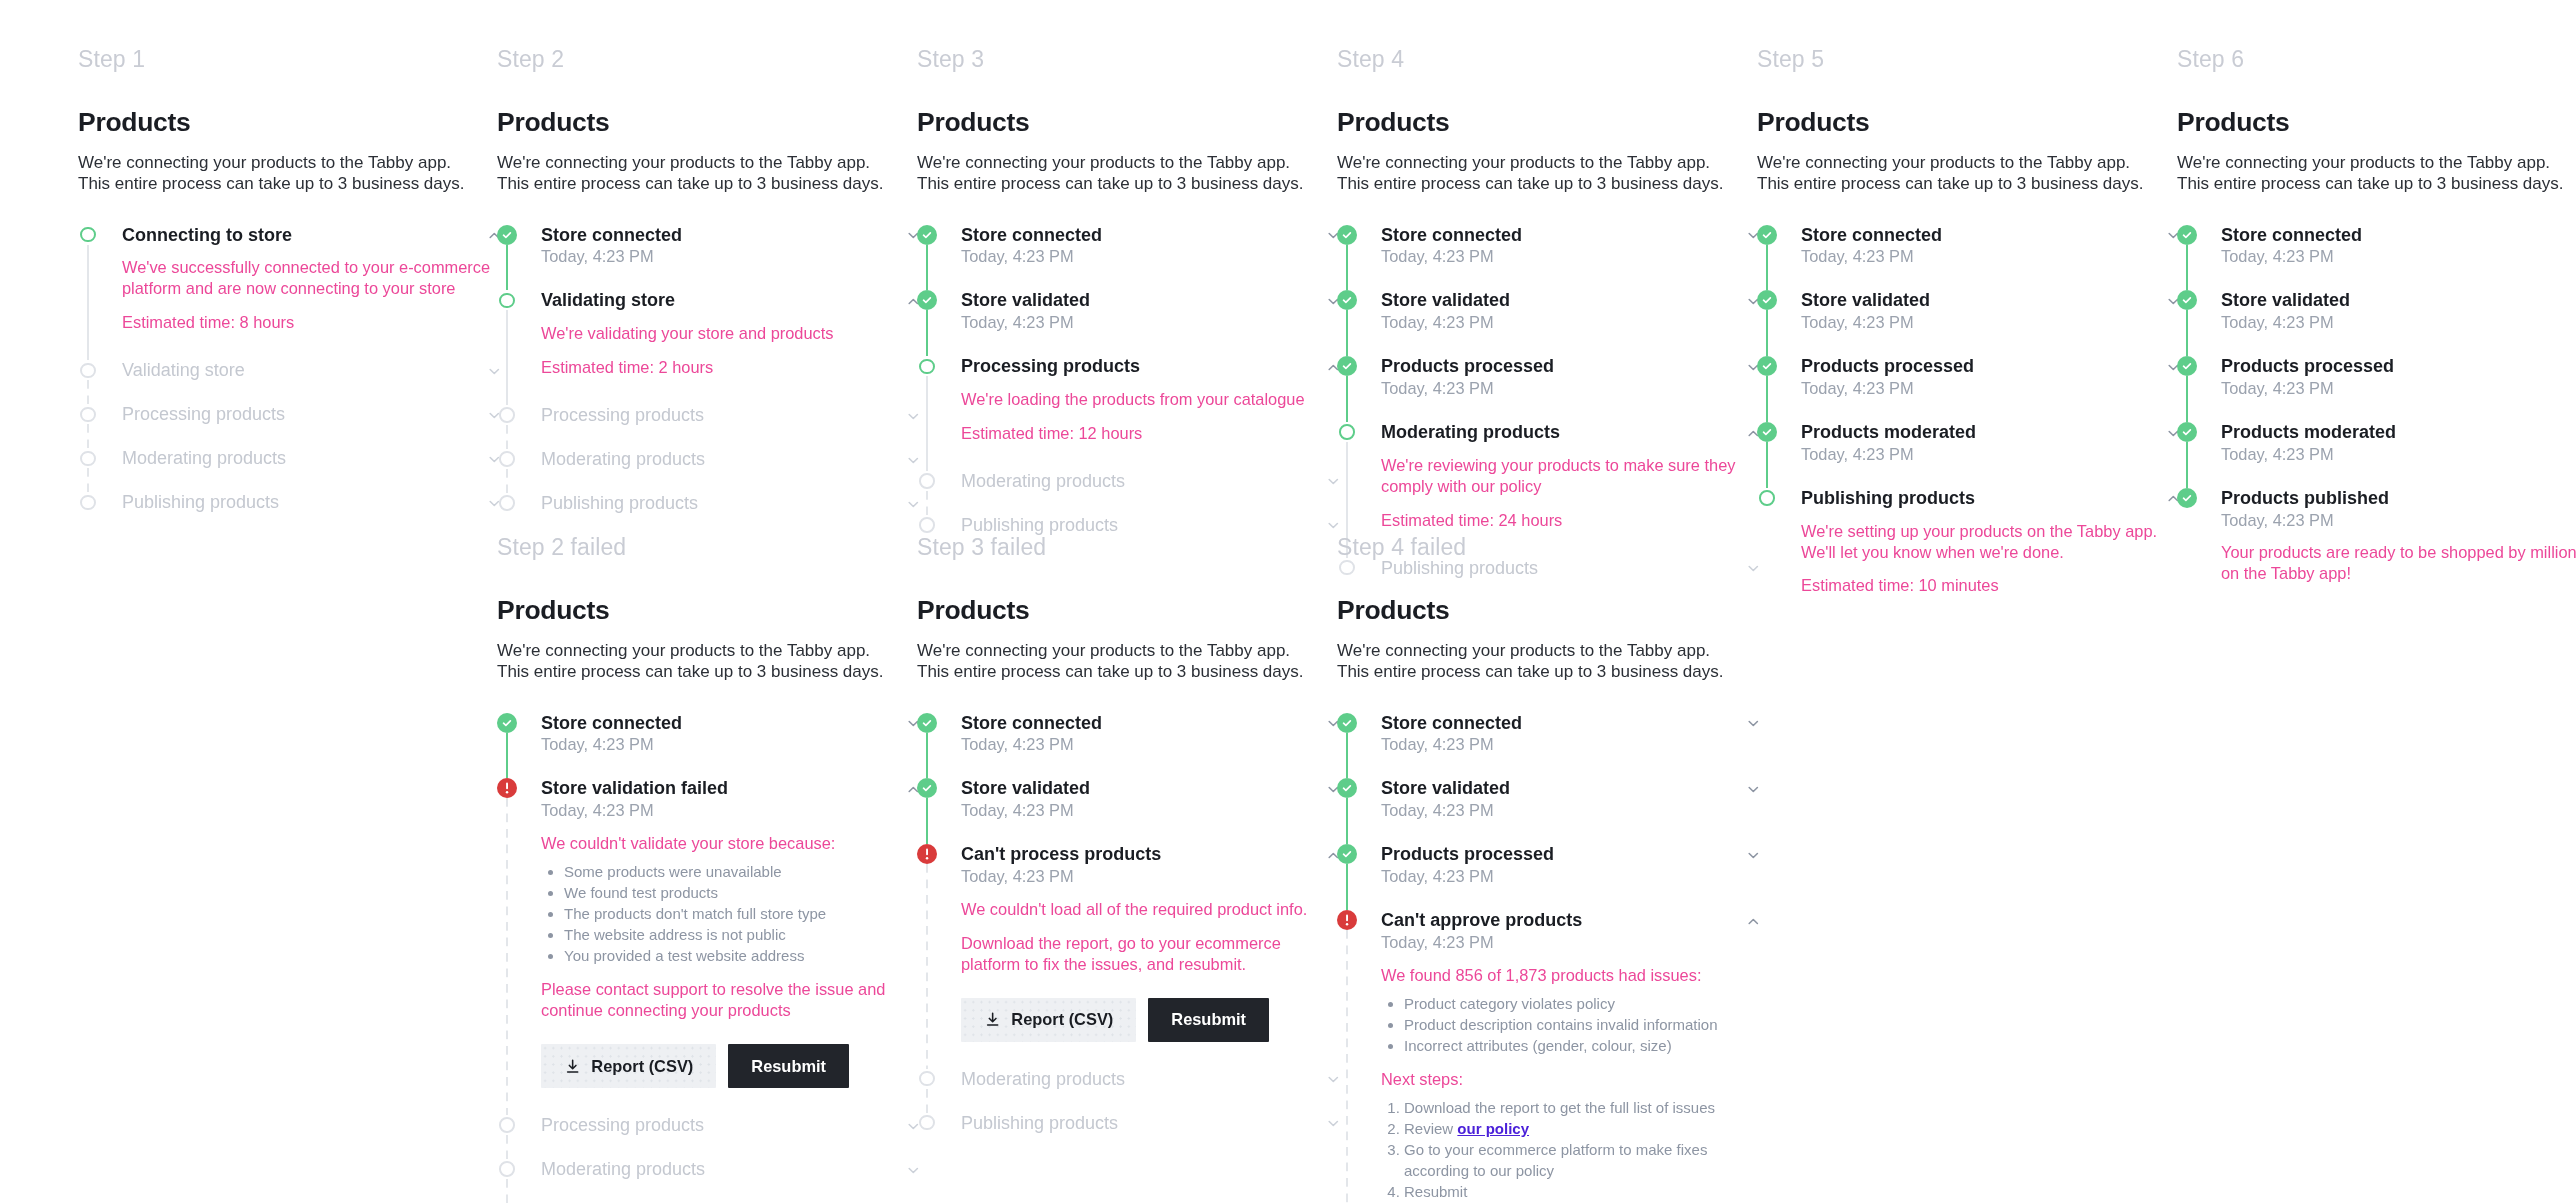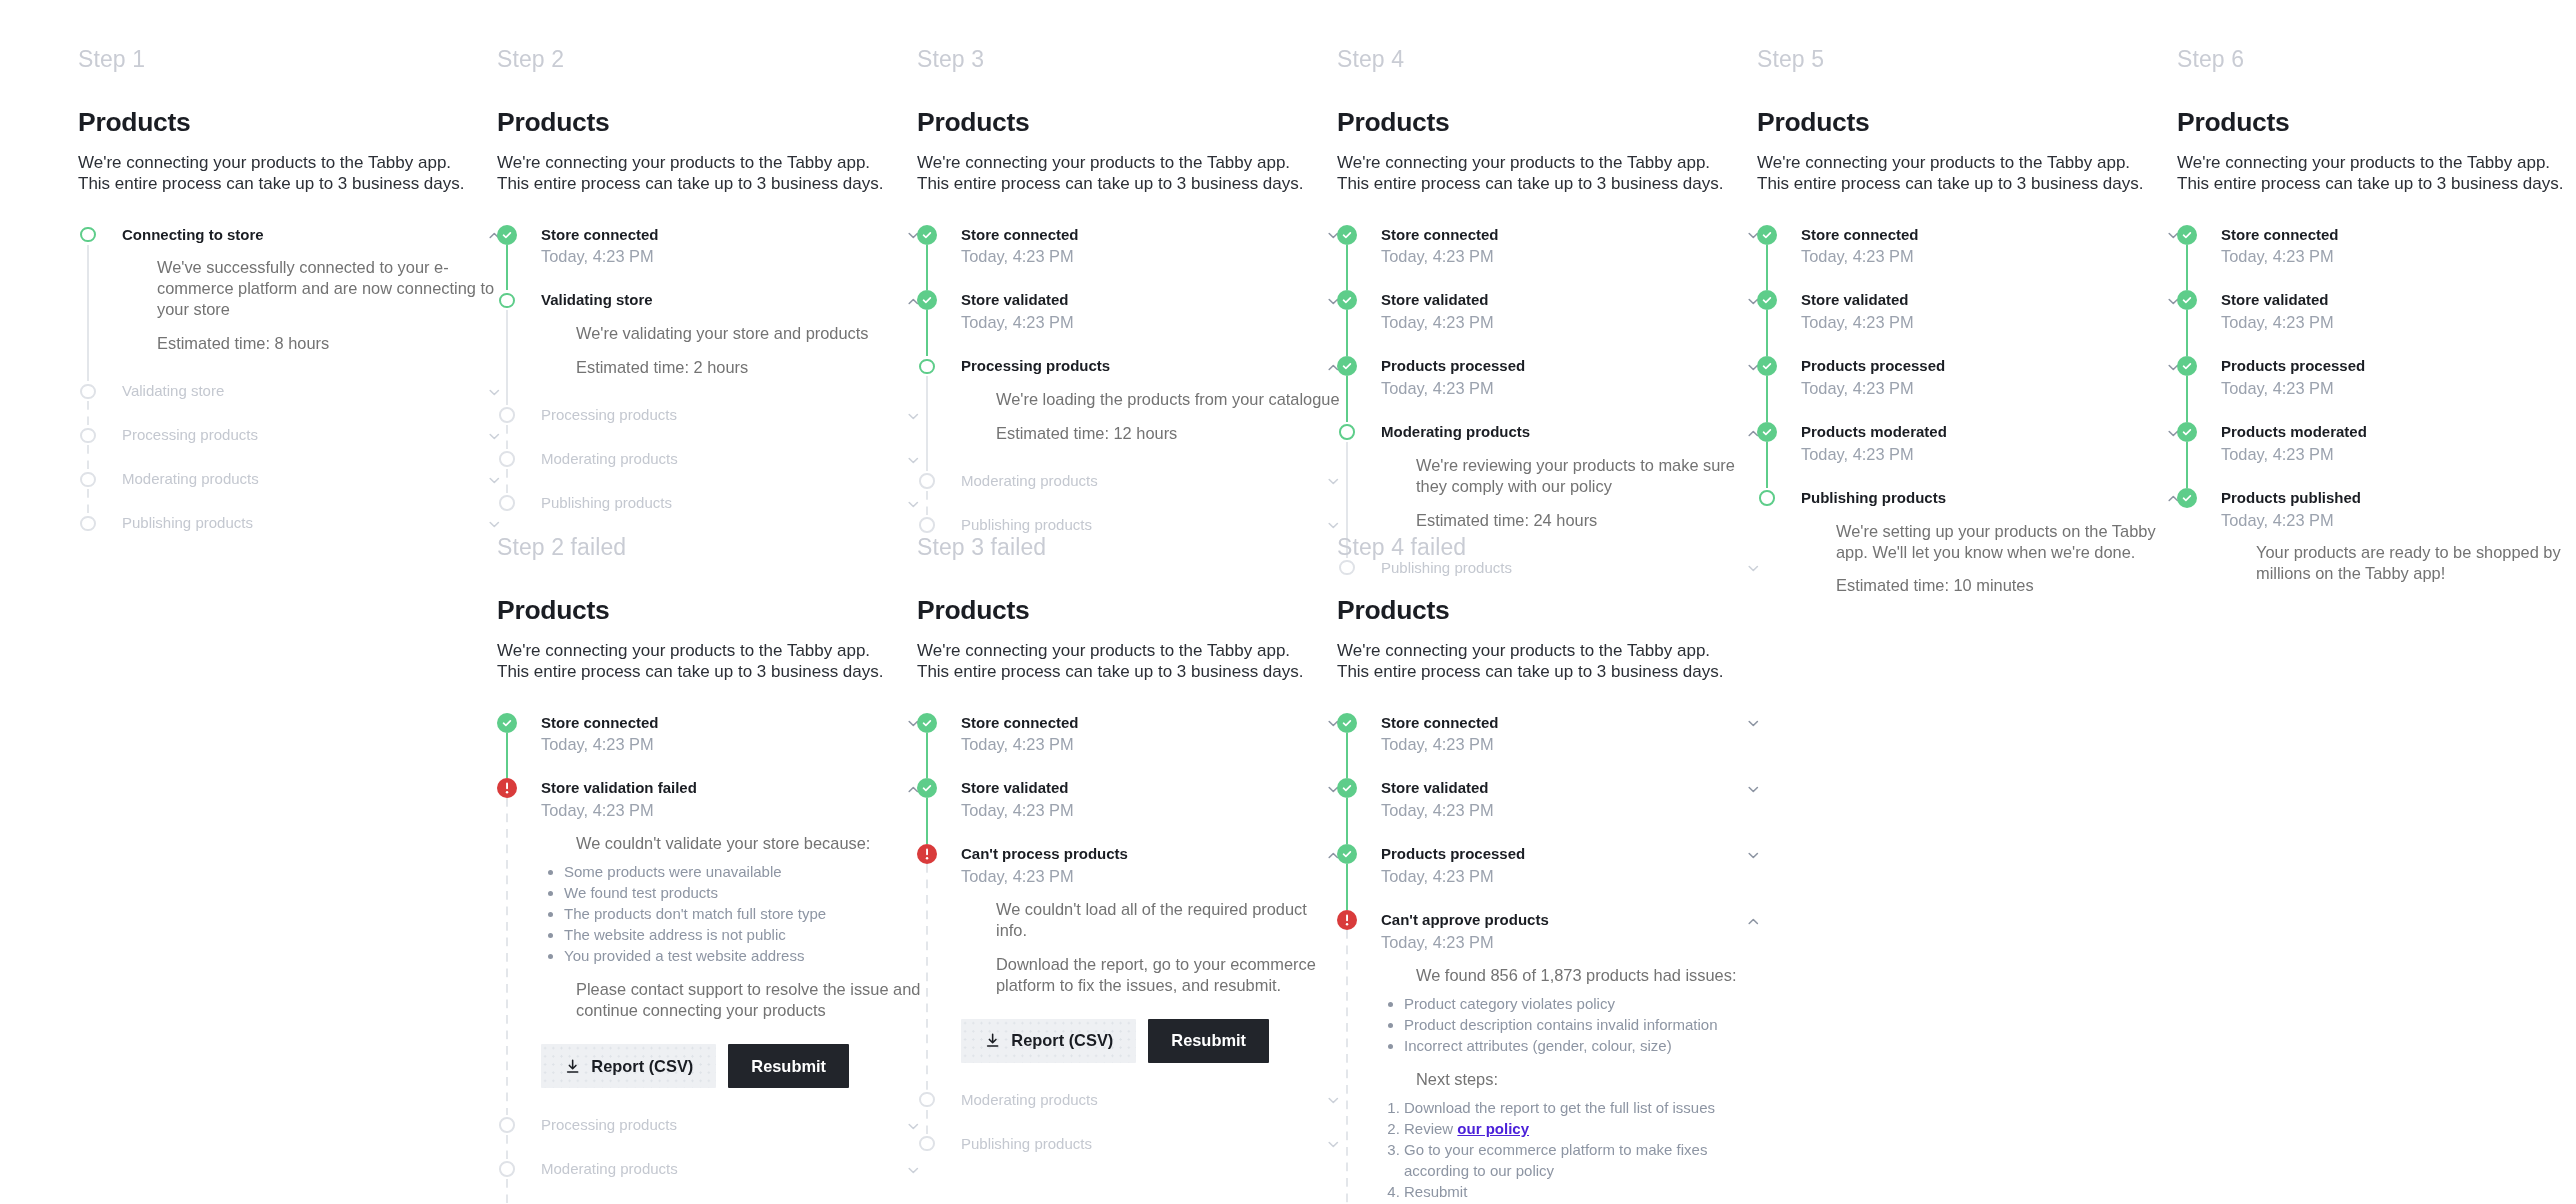--- a/index.html
+++ b/index.html
@@ -69,34 +69,34 @@
   }
   .dot-check svg { width: 12px; height: 12px; display: block; }
   .dot-error {
     width: 20px; height: 20px; border-radius: 50%;
     background: #d93b3b; display: flex; align-items: center; justify-content: center;
   }
   .dot-error svg { width: 20px; height: 20px; display: block; }
 
   .tl-head { display: flex; align-items: flex-start; justify-content: space-between; }
   .tl-name {
-    font-size: 15px; font-weight: 700; color: #1a1d23; line-height: 20px;
+    font-size: 18px; font-weight: 700; color: #1a1d23; line-height: 20px;
   }
   .tl-item.muted .tl-name { font-weight: 400; color: #c4c8d0; }
   .tl-time { font-size: 16.4px; color: #9ba2ae; line-height: 20px; margin-top: 1.8px; }
   .chev {
     width: 18px; height: 18px; flex: 0 0 18px; margin-top: 1.8px;
     display: flex; align-items: center; justify-content: center;
   }
   .chev svg { width: 14.6px; height: 14.6px; display: block; }
   .chev path { stroke: #8d95a3; stroke-width: 1.7; fill: none; stroke-linecap: round; stroke-linejoin: round; }
   .tl-item.muted .chev path { stroke: #ccd1d9; }
 
   .tl-body { padding-bottom: 27px; }
-  .tl-body p { font-size: 16.4px; color: #737373; line-height: 21px; margin-top: 12.8px; margin-left: 35px; }
+  .tl-body p { font-size: 16.4px; color: #ec4899; line-height: 21px; margin-top: 12.8px; }
   .tl-body ul, .tl-body ol { margin-top: 7.3px; padding-left: 23px; }
   .tl-body li { font-size: 15px; color: #8d95a3; line-height: 21px; }
   .tl-body ul li { list-style: disc; }
   .tl-body ol li { list-style: decimal; }
   .policy-link { color: #4b21d9; font-weight: 700; }
 
   .btn-row { display: flex; gap: 12px; margin-top: 23px; }
   .btn {
     height: 44px; border-radius: 1px; display: inline-flex;
     align-items: center; justify-content: center; gap: 10px;

